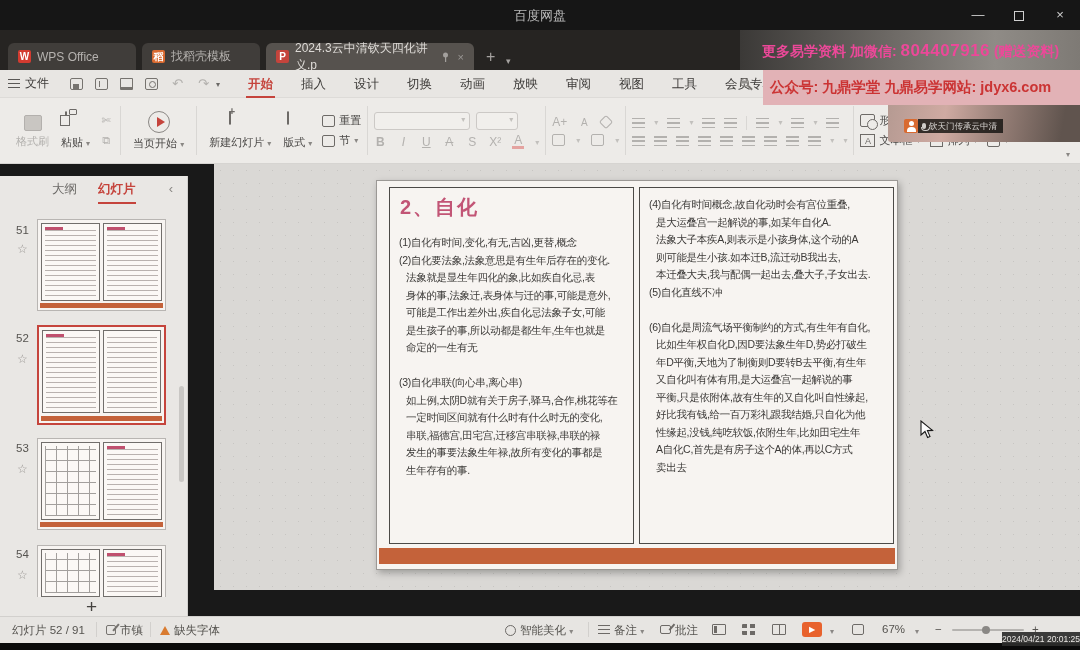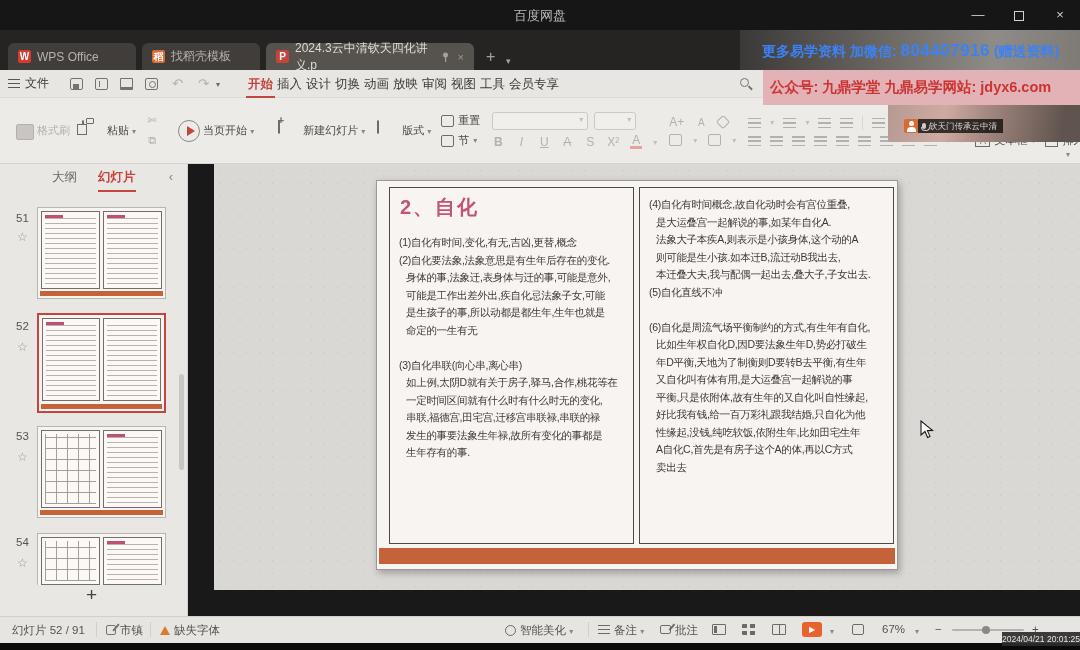--- a/index.html
+++ b/index.html
@@ -17,49 +17,49 @@
   .tabbar { position:absolute; left:0; top:30px; width:1080px; height:40px; background:#262422; }
   .tabvideo { position:absolute; left:740px; top:0; width:340px; height:40px;
     background:linear-gradient(90deg,#3b3937,#6e6a66 45%,#8f8b86 75%,#7e7a75); }
   .tab { position:absolute; bottom:0; height:27px; border-radius:6px 6px 0 0; background:#403d3a;
     color:#b5b2af; font-size:12px; display:flex; align-items:center; padding:0 10px; gap:6px; }
   .tab.active { background:#56524e; color:#dddad6; }
   .tabico { width:13px; height:13px; border-radius:2px; font-size:10px; font-weight:bold; color:#fff;
     display:flex; align-items:center; justify-content:center; flex:0 0 auto; }
   .tab .tclose { color:#9a9794; font-size:11px; margin-left:2px; }
   .tabplus { position:absolute; bottom:4px; color:#a5a2a0; font-size:16px; }
-  .ad1 { position:absolute; left:762px; top:11px; font-weight:bold; color:#3b82f6; font-size:14px; white-space:nowrap; }
+  .ad1 { position:absolute; left:762px; top:11px; font-weight:bold; color:#ec4899; font-size:14px; white-space:nowrap; }
   .ad1 b { font-size:17px; letter-spacing:0.5px; }
 
   
   .menubar { position:absolute; left:0; top:70px; width:1080px; height:28px; background:#e8e6e3; border-bottom:1px solid #dddbd8; }
   .filebtn { position:absolute; left:8px; top:5px; display:flex; align-items:center; gap:5px; font-size:12px; color:#3c3a38; }
   .hamb { width:12px; height:9px; border-top:1.5px solid #5a5856; border-bottom:1.5px solid #5a5856; position:relative; }
   .hamb::after { content:""; position:absolute; left:0; top:2.5px; width:12px; height:1.5px; background:#5a5856; }
   .qicon { position:absolute; top:8px; width:13px; height:12px; border:1.2px solid #76736f; border-radius:2px; }
   .qicon.save::after { content:""; position:absolute; left:2px; bottom:0; width:6px; height:5px; background:#76736f; }
   .qicon.export::after { content:""; position:absolute; left:3px; top:2px; width:4px; height:6px; border-left:1.2px solid #76736f; }
   .qicon.print { border-radius:1px; border-bottom-width:3px; }
   .qicon.preview::after { content:""; position:absolute; right:1px; bottom:1px; width:5px; height:5px; border:1.2px solid #76736f; border-radius:50%; }
   .udr { position:absolute; top:6px; color:#6b6966; font-size:13px; }
-  .menus { position:absolute; left:246px; top:0; height:28px; display:flex; align-items:center; font-size:12.5px; color:#3c3a38; }
+  .menus { position:absolute; left:246px; top:0; height:28px; display:flex; align-items:center; gap:24px; font-size:12.5px; color:#3c3a38; }
   .menus .mi { position:relative; padding:6px 2px; white-space:nowrap; }
   .menus .mi.active { color:#c5443c; font-weight:bold; }
   .menus .mi.active::after { content:""; position:absolute; left:0; right:0; bottom:0; height:2.5px; background:#c5443c; }
   .searchico { position:absolute; left:740px; top:8px; width:9px; height:9px; border:1.5px solid #76736f; border-radius:50%; }
   .searchico::after { content:""; position:absolute; left:7px; top:8px; width:5px; height:1.5px; background:#76736f; transform:rotate(45deg); }
   .ad2 { position:absolute; left:763px; top:70px; width:317px; height:35px; background:#e2b2b6; z-index:6;
     display:flex; align-items:center; padding-left:7px; color:#cb3434; font-weight:bold; font-size:14.5px; white-space:nowrap; }
 
   
   .ribbon { position:absolute; left:0; top:98px; width:1080px; height:66px; background:#edebe8; border-bottom:1px solid #d6d4d1;
     display:flex; align-items:stretch; padding:4px 0 4px 10px; }
   .rsep { width:1px; background:#d9d7d4; margin:4px 6px; }
   .rgroup { display:flex; align-items:center; }
-  .rbig { display:flex; flex-direction:row; align-items:center; justify-content:center; gap:3px; padding:2px 6px; color:#4a4846; font-size:11px; white-space:nowrap; }
+  .rbig { display:flex; flex-direction:column; align-items:center; justify-content:center; gap:3px; padding:2px 6px; color:#4a4846; font-size:11px; white-space:nowrap; }
   .rbig.dis { color:#b3b1ae; }
   .rico { width:22px; height:20px; position:relative; }
   .brush-ic { width:18px; height:16px; margin-top:3px; background:#c9c6c2; border:1.5px solid #b3b0ad; border-radius:2px; }
   .clip-ic { width:16px; height:19px; border:1.5px solid #6d6a67; border-radius:2px; position:relative; margin:0 auto; }
   .clip-ic::before { content:""; position:absolute; left:3px; top:-3px; width:6px; height:4px; background:#edebe8; border:1.5px solid #6d6a67; border-radius:1px; }
   .clip-ic::after { content:""; position:absolute; right:-4px; bottom:-2px; width:8px; height:9px; background:#edebe8; border:1.5px solid #6d6a67; }
   .mini { width:16px; height:15px; position:relative; color:#b3b1ae; font-size:11px; text-align:center; line-height:15px; }
   .playcirc { width:22px; height:22px; border:1.5px solid #8a8784; border-radius:50%; position:relative; }
   .playcirc::after { content:""; position:absolute; left:8px; top:5.5px; border-left:8px solid #c5443c; border-top:5px solid transparent; border-bottom:5px solid transparent; }
   .doc-ic { width:16px; height:19px; border:1.5px solid #6d6a67; border-radius:2px; position:relative; margin:0 auto; }
@@ -92,21 +92,21 @@
     background:linear-gradient(100deg,#b59a92,#cfaaa2 30%,#9c837b 55%,#60544e 90%); border-radius:0 0 0 3px; }
   .speaker { position:absolute; left:16px; top:21px; height:14px; display:flex; align-items:center; }
   .speaker .avatar { width:14px; height:14px; background:#d96a30; border-radius:2px; position:relative; }
   .speaker .avatar::before { content:""; position:absolute; left:4.5px; top:2px; width:5px; height:5px; border-radius:50%; background:#fff; }
   .speaker .avatar::after { content:""; position:absolute; left:2.5px; top:8px; width:9px; height:5px; border-radius:4px 4px 0 0; background:#fff; }
   .speaker .pill { height:14px; background:rgba(20,18,16,0.82); color:#d8d5d2; font-size:8.5px; line-height:14px; padding:0 6px 0 4px; display:flex; align-items:center; gap:3px; white-space:nowrap; }
   .micic { width:4px; height:6px; background:#cfccc9; border-radius:2px; position:relative; }
   .micic::after { content:""; position:absolute; left:-1.5px; top:4px; width:7px; height:3px; border:1px solid #cfccc9; border-top:none; border-radius:0 0 4px 4px; }
 
   
-  .sidebar { position:absolute; left:0; top:164px; width:188px; height:452px; background:#e9e7e4; border-right:1px solid #d2d0cd; }
+  .sidebar { position:absolute; left:0; top:176px; width:188px; height:452px; background:#e9e7e4; border-right:1px solid #d2d0cd; }
   .side-tabs { position:absolute; left:0; top:0; width:100%; height:26px; font-size:12.5px; color:#6b6966; }
   .side-tab { position:absolute; top:5px; padding-bottom:4px; }
   .side-tab.active { color:#c5443c; font-weight:bold; border-bottom:2.5px solid #c5443c; }
   .side-collapse { position:absolute; right:14px; top:5px; color:#8a8784; font-size:13px; }
   .thumbnum { position:absolute; left:16px; font-size:11.5px; color:#55534f; }
   .thumbstar { position:absolute; left:17px; font-size:12px; color:#9a9794; }
   .thumb { position:absolute; left:37px; width:129px; background:#f7f4f1; border:1px solid #b8b5b2; }
   .thumb.sel { border:2px solid #c5443c; padding:1px; }
   .tcols { position:absolute; left:3px; right:3px; top:3px; bottom:9px; display:flex; gap:3px; }
   .tcol { flex:1; border:1px solid #716e6b; position:relative; background:#fbf8f5; }
@@ -425,20 +425,21 @@
     <div class="side-scroll"></div>
   </div>
 
   <div class="canvas">
     <div class="slide">
       <div class="scol l">
         <div class="sl-title">2、自化</div>
         <div class="sl-text" style="top:46px;">
           <div>(1)自化有时间,变化,有无,吉凶,更替,概念</div>
           <div>(2)自化要法象,法象意思是有生年后存在的变化.</div>
+          <div class="ind">法象就是显生年四化的象,比如疾自化忌,表</div>
           <div class="ind">身体的事,法象迁,表身体与迁的事,可能是意外,</div>
           <div class="ind">可能是工作出差外出,疾自化忌法象子女,可能</div>
           <div class="ind">是生孩子的事,所以动都是都生年,生年也就是</div>
           <div class="ind">命定的一生有无</div>
           <div></div>
           <div>(3)自化串联(向心串,离心串)</div>
           <div class="ind">如上例,太阴D就有关于房子,驿马,合作,桃花等在</div>
           <div class="ind">一定时间区间就有什么时有什么时无的变化,</div>
           <div class="ind">串联,福德宫,田宅宫,迁移宫串联禄,串联的禄</div>
           <div class="ind">发生的事要法象生年禄,故所有变化的事都是</div>

